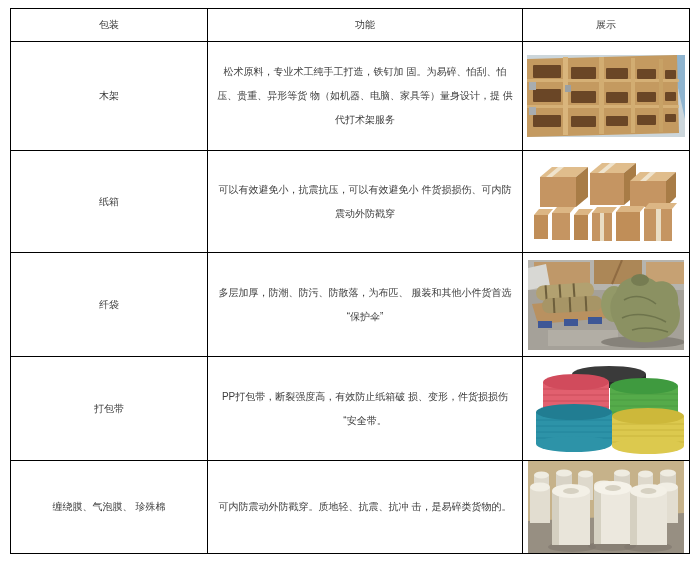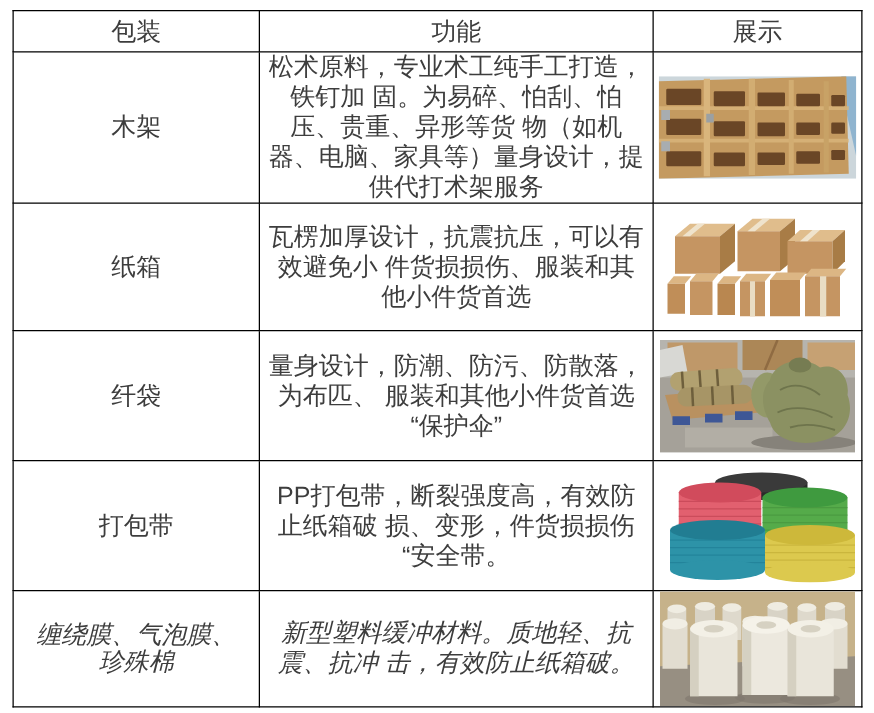--- a/index.html
+++ b/index.html
@@ -19,31 +19,31 @@
     position: absolute;
     left: 10px;
     top: 8px;
     width: 679px;
     border-collapse: collapse;
     table-layout: fixed;
   }
   table.pkg th, table.pkg td {
     border: 1px solid #000000;
     color: #3d3d3d;
-    font-size: 20px;
+    font-size: 10px;
     font-weight: normal;
     vertical-align: middle;
     overflow: hidden;
   }
   tr.hdr { height: 33px; }
   tr.r1  { height: 109px; }
   tr.r2  { height: 102px; }
   tr.r3  { height: 104px; }
   tr.r4  { height: 104px; }
-  tr.r5  { height: 93px; font-style: italic; }
+  tr.r5  { height: 93px; }
   th.h { text-align: center; }
   td.name {
     text-align: center;
     padding: 0 17px;
     line-height: 22px;
   }
   td.desc {
     text-align: center;
     padding: 0 6px;
     line-height: 24px;
@@ -113,21 +113,21 @@
               <rect x="2" y="27" width="7" height="8" fill="#a8adb0"></rect>
               <rect x="2" y="52" width="7" height="8" fill="#a8adb0"></rect>
               <rect x="38" y="30" width="6" height="7" fill="#9ba0a3"></rect>
             </svg>
           </span>
         </td>
       </tr>
 
       <tr class="r2">
         <td class="name">纸箱</td>
-        <td class="desc">瓦楞加厚设计，抗震抗压，可以有效避免小 件货损损伤、服装和其他小件货首选</td>
+        <td class="desc">可以有效避免小，抗震抗压，可以有效避免小 件货损损伤、可内防震动外防戳穿</td>
         <td class="shot">
           <span class="photo">
             <svg width="156" height="90" viewBox="0 0 156 90">
               <rect width="156" height="90" fill="#ffffff"></rect>
 
               <polygon points="12,20 24,10 60,10 48,20" fill="#e0bd8c"></polygon>
               <rect x="12" y="20" width="36" height="30" fill="#c59562"></rect>
               <polygon points="48,20 60,10 60,40 48,50" fill="#a87c46"></polygon>
               <polygon points="30,10 36,10 24,20 18,20" fill="#efe3cc"></polygon>
               <polygon points="62,16 74,6 108,6 96,16" fill="#e0bd8c"></polygon>
@@ -153,21 +153,21 @@
               <polygon points="116,52 121,46 149,46 144,52" fill="#dcb684"></polygon>
               <rect x="116" y="52" width="28" height="32" fill="#c59562"></rect>
               <rect x="128" y="52" width="5" height="32" fill="#e9ddc4"></rect>
             </svg>
           </span>
         </td>
       </tr>
 
       <tr class="r3">
         <td class="name">纤袋</td>
-        <td class="desc">量身设计，防潮、防污、防散落，为布匹、 服装和其他小件货首选 “保护伞”</td>
+        <td class="desc">多层加厚，防潮、防污、防散落，为布匹、 服装和其他小件货首选 “保护伞”</td>
         <td class="shot">
           <span class="photo">
             <svg width="156" height="90" viewBox="0 0 156 90">
               <rect width="156" height="90" fill="#b6b4ae"></rect>
               <rect x="0" y="30" width="156" height="60" fill="#a5a199"></rect>
               <rect x="20" y="70" width="70" height="16" fill="#c0bcb2" opacity="0.5"></rect>
 
               <rect x="6" y="2" width="56" height="26" fill="#bf9869"></rect>
               <rect x="66" y="0" width="48" height="24" fill="#ac8757"></rect>
               <rect x="118" y="2" width="38" height="22" fill="#c6a173"></rect>
@@ -253,21 +253,21 @@
               </g>
               <ellipse cx="120" cy="82" rx="36" ry="8" fill="#dcc94e"></ellipse>
               <ellipse cx="120" cy="52" rx="36" ry="8" fill="#cdb83a"></ellipse>
             </svg>
           </span>
         </td>
       </tr>
 
       <tr class="r5">
         <td class="name">缠绕膜、气泡膜、 珍殊棉</td>
-        <td class="desc">新型塑料缓冲材料。质地轻、抗震、抗冲 击，有效防止纸箱破。</td>
+        <td class="desc">可内防震动外防戳穿。质地轻、抗震、抗冲 击，是易碎类货物的。</td>
         <td class="shot">
           <span class="photo">
             <svg width="156" height="92" viewBox="0 0 156 92">
               <rect width="156" height="92" fill="#c6b28a"></rect>
               <polygon points="0,60 156,52 156,92 0,92" fill="#978f82"></polygon>
 
               <g>
                 <rect x="6" y="14" width="15" height="26" fill="#ded9cc"></rect>
                   <ellipse cx="13.5" cy="14" rx="7.5" ry="3.5" fill="#efece1"></ellipse>
                 <rect x="28" y="12" width="16" height="28" fill="#d8d3c6"></rect>

